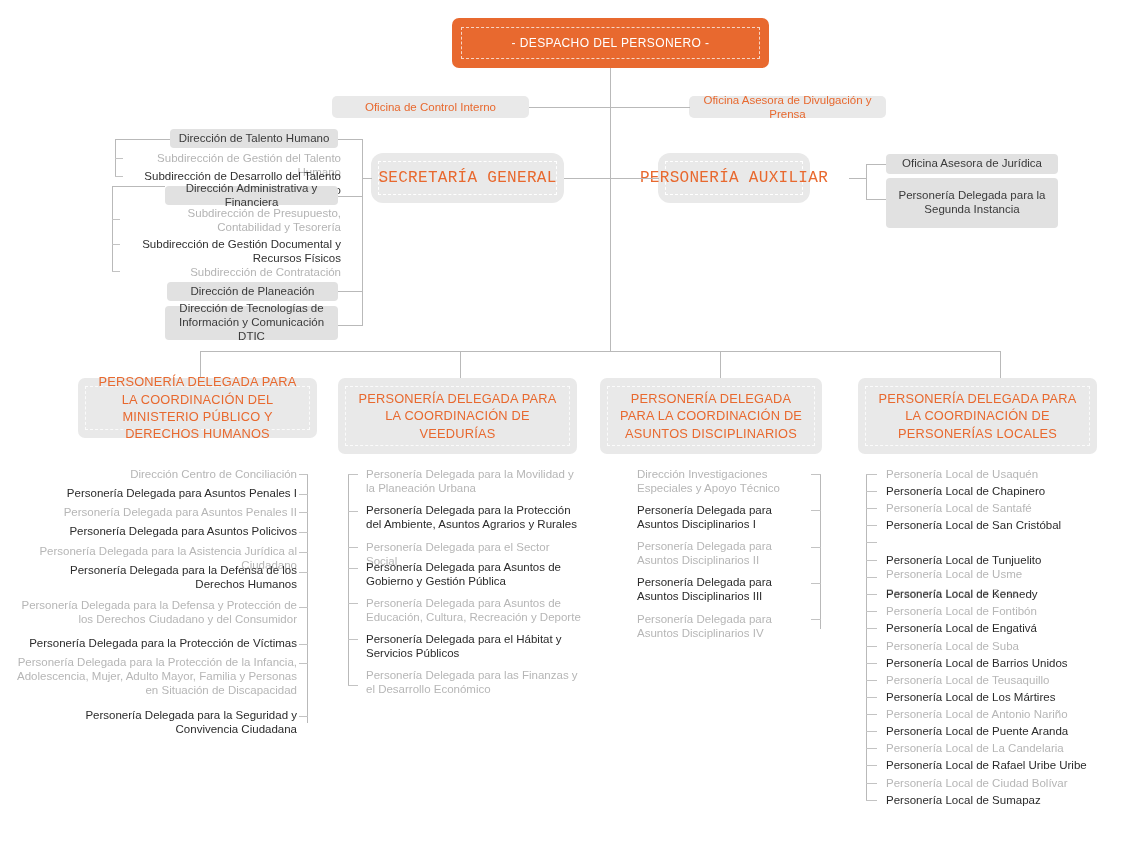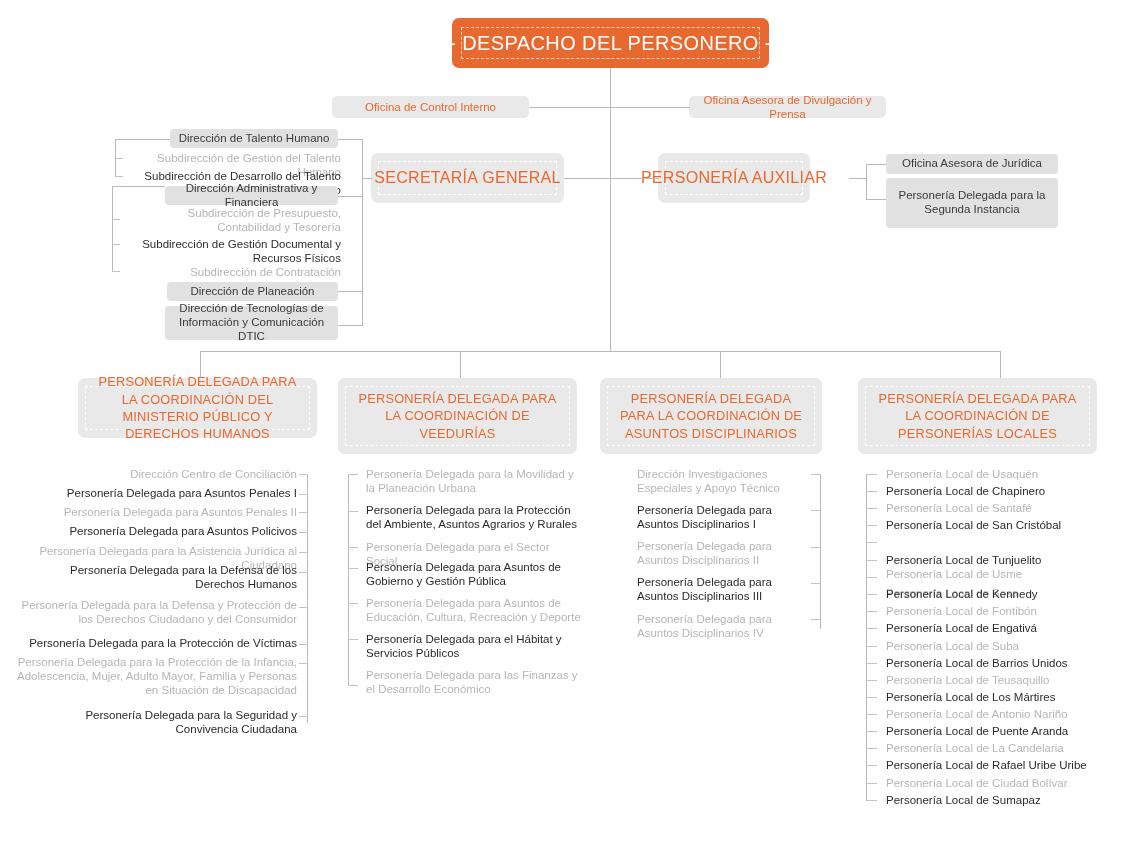--- a/index.html
+++ b/index.html
@@ -26,21 +26,21 @@
     background: #e8692f;
     border-radius: 7px;
     display: flex; align-items: center; justify-content: center;
   }
   .root-box .inner {
     border: 1px dashed rgba(255,255,255,0.72);
     width: calc(100% - 18px);
     height: calc(100% - 18px);
     display: flex; align-items: center; justify-content: center;
     color: #ffffff;
-    font-size: 20px;
+    font-size: 12px;
     letter-spacing: 0.4px;
     white-space: nowrap;
   }
 
   
   .pill {
     position: absolute;
     background: #e9e9e9;
     border-radius: 5px;
     display: flex; align-items: center; justify-content: center;
@@ -48,22 +48,22 @@
     color: #e8692f;
     font-size: 11.5px;
     line-height: 1.25;
     padding: 0 8px;
   }
 
   
   .bigbox {
     position: absolute;
     background: #e9e9e9;
-    border-radius: 7px;
-    display: flex; align-items: center; justify-content: center;
+    border-radius: 12px;
+    display: flex; align-items: center; justify-content: center; font-family: Liberation Mono, monospace;
   }
   .bigbox .inner {
     border: 1px dashed #ffffff;
     width: calc(100% - 14px);
     height: calc(100% - 16px);
     display: flex; align-items: center; justify-content: center;
     color: #e8692f;
     font-size: 16px;
     letter-spacing: 0.3px;
     white-space: nowrap;

